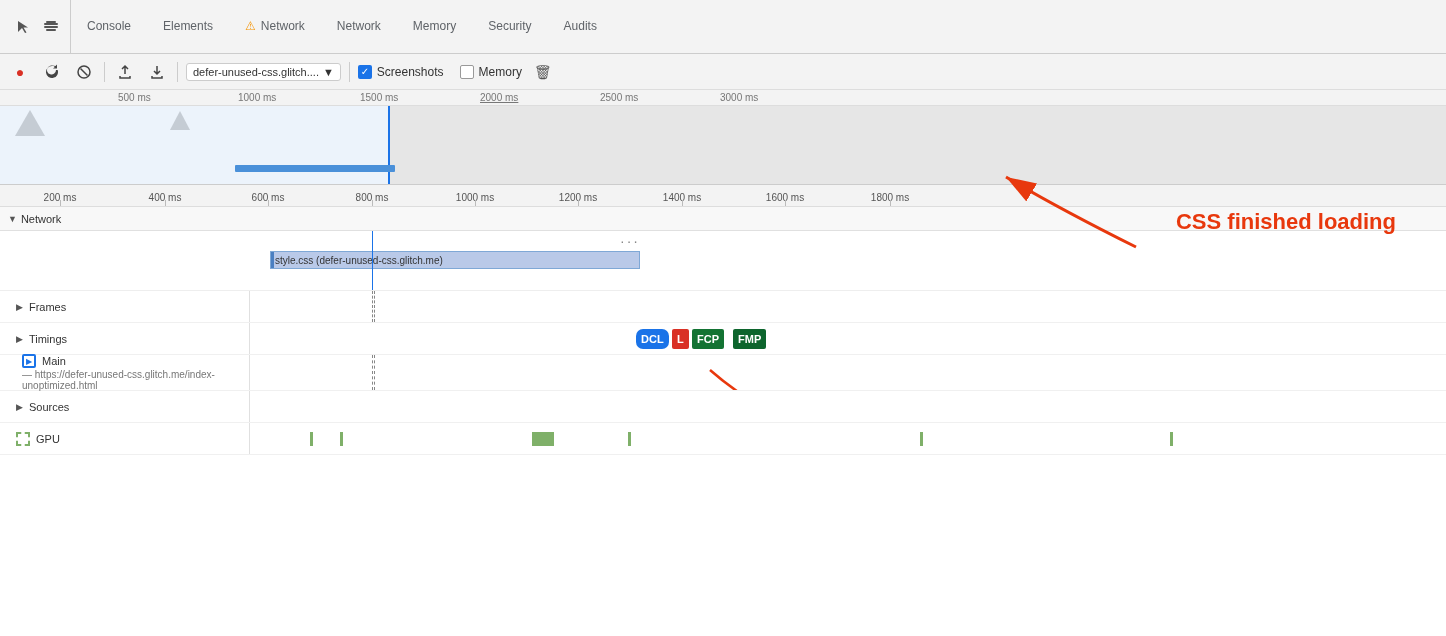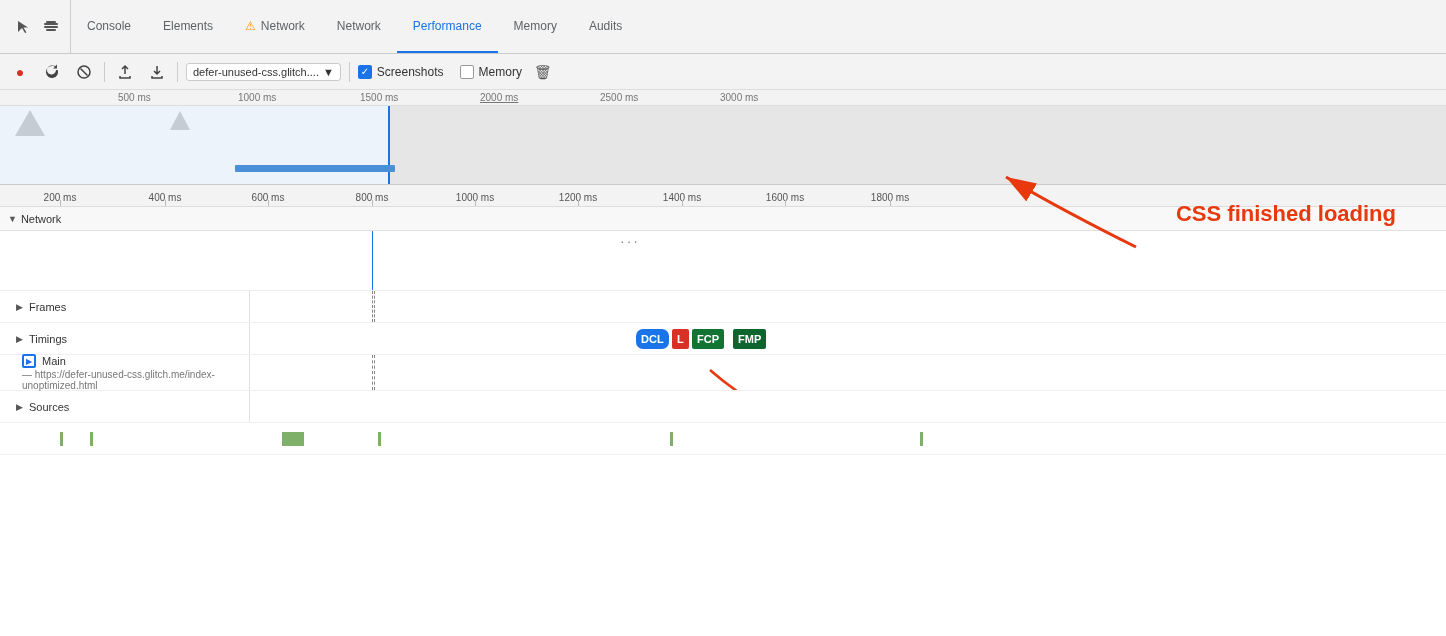--- a/index.html
+++ b/index.html
@@ -383,25 +383,25 @@
   <div class="tab-item">
     <span>Elements</span>
   </div>
   <div class="tab-item">
     <span class="tab-warning-icon">⚠</span>
     <span>Network</span>
   </div>
   <div class="tab-item">
     <span>Network</span>
   </div>
-  <div class="tab-item active">
-    <span>Performance</span>
-  </div>
   <div class="tab-item">
     <span>Memory</span>
+  </div>
+  <div class="tab-item">
+    <span>Security</span>
   </div>
   <div class="tab-item">
     <span>Audits</span>
   </div>
 </div>
 
 <div class="toolbar">
   <button class="toolbar-btn active-record" title="Record">●</button>
   <button class="toolbar-btn" title="Reload and record">
     <svg width="16" height="16" viewBox="0 0 16 16" fill="#444">
@@ -507,35 +507,38 @@
 
       <div class="section-header">
         <span class="triangle">▼</span>
         <span>Network</span>
       </div>
 
       <div class="network-track">
 
         <div class="cursor-line" style="left:372px;"></div>
 
+        <div class="css-request-bar" style="left:270px;top:20px;width:370px;">
+          <span>style.css (defer-unused-css.glitch.me)</span>
+        </div>
 
         <span class="dots-more" style="left:620px;top:2px;">···</span>
       </div>
 
       <div style="position:absolute;top:-10px;right:50px;pointer-events:none;z-index:20;">
 
         <svg width="180" height="90" style="position:absolute;right:240px;top:-30px;">
           <defs>
             <marker id="arrowhead" markerWidth="10" markerHeight="7" refX="10" refY="3.5" orient="auto">
               <polygon points="0 0, 10 3.5, 0 7" fill="#e8380d"></polygon>
             </marker>
           </defs>
           <path d="M 160 80 Q 80 40 30 10" stroke="#e8380d" stroke-width="3" fill="none" marker-end="url(#arrowhead)"></path>
         </svg>
-        <span class="annotation-text" style="position:absolute;right:0;top:4px;">CSS finished loading</span>
+        <span class="annotation-text" style="position:absolute;right:0;top:12px;">CSS finished loading</span>
       </div>
     </div>
 
     <div class="tracks-area">
 
       <div class="track-row">
         <div class="track-label">
           <span class="triangle">▶</span>
           <span>Frames</span>
         </div>
@@ -595,20 +598,24 @@
 
       <div class="track-row">
         <div class="track-label">
           <span class="triangle">▶</span>
           <span>Sources</span>
         </div>
         <div class="track-content"></div>
       </div>
 
       <div class="track-row">
+        <div class="track-label">
+          <div class="gpu-dashed-box"></div>
+          <span>GPU</span>
+        </div>
         <div class="track-content" style="position:relative;">
 
           <div class="gpu-bar" style="left:60px;"></div>
           <div class="gpu-bar" style="left:90px;"></div>
           <div class="gpu-bar" style="left:282px;width:22px;"></div>
           <div class="gpu-bar" style="left:378px;"></div>
           <div class="gpu-bar" style="left:670px;"></div>
           <div class="gpu-bar" style="left:920px;"></div>
         </div>
       </div>

